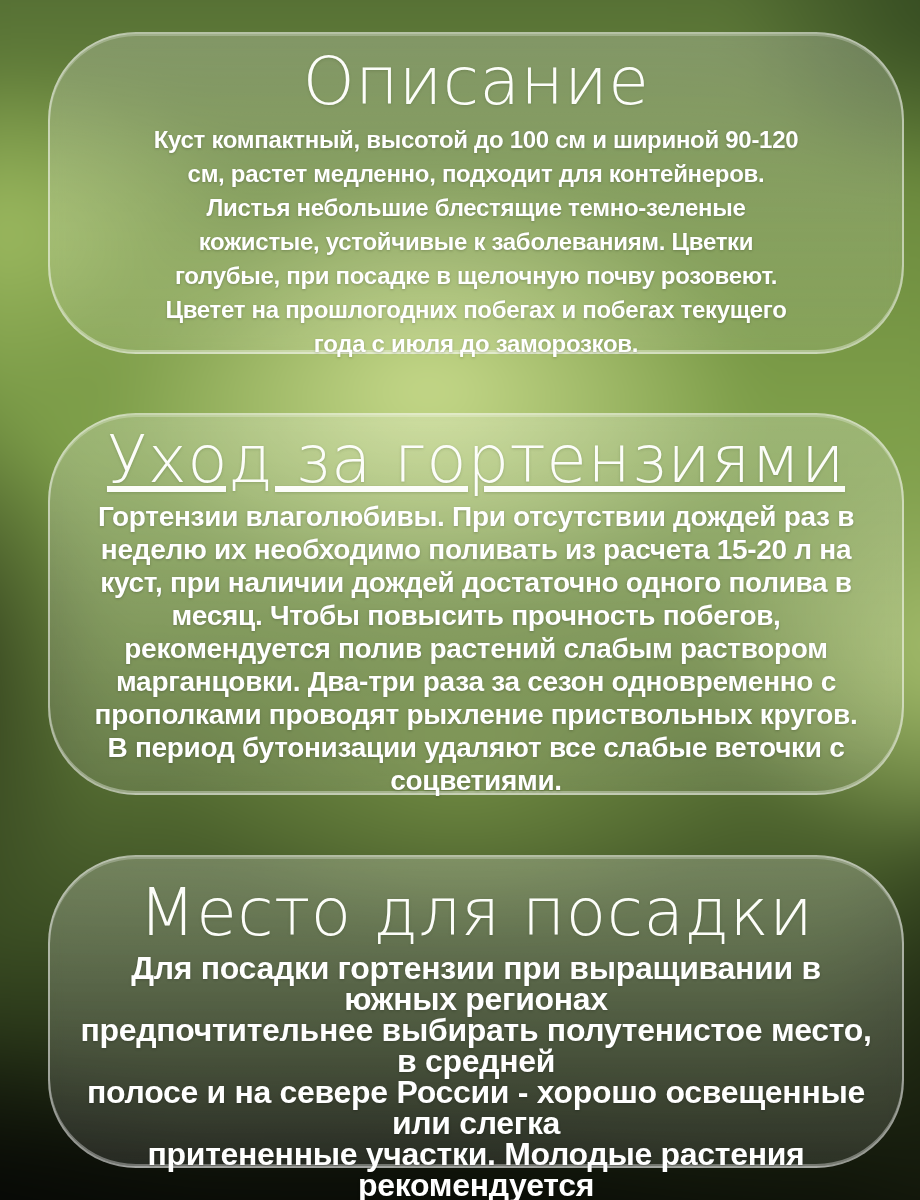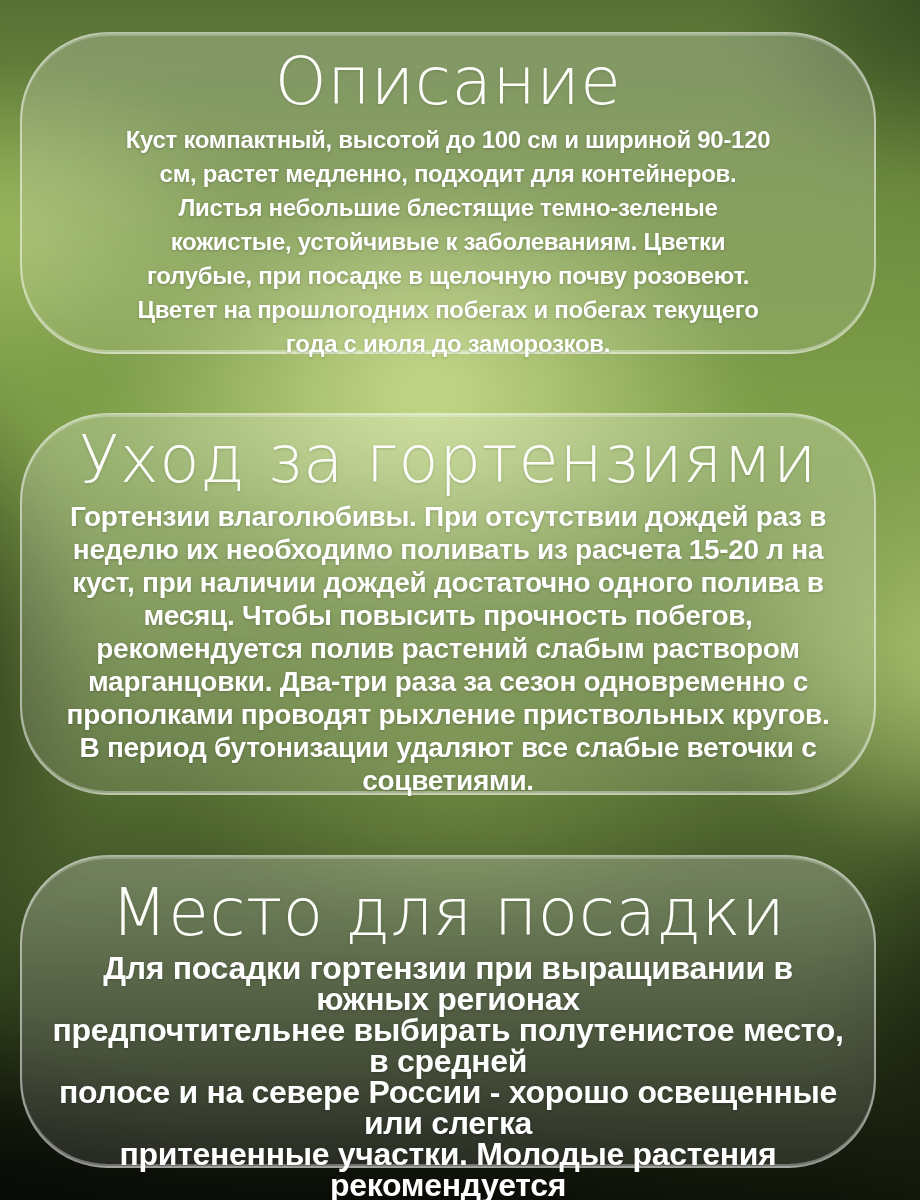--- a/index.html
+++ b/index.html
@@ -19,21 +19,21 @@
       radial-gradient(ellipse 420px 300px at 0% 98%, rgba(5,6,4,0.95) 0%, rgba(5,6,4,0) 70%),
       radial-gradient(ellipse 230px 420px at 0% 55%, rgba(26,34,15,0.75) 0%, rgba(26,34,15,0) 72%),
       radial-gradient(ellipse 300px 260px at 96% 5%, rgba(45,66,28,0.85) 0%, rgba(45,66,28,0) 70%),
       radial-gradient(ellipse 480px 320px at 47% 34%, rgba(214,230,152,0.85) 0%, rgba(214,230,152,0) 68%),
       radial-gradient(ellipse 360px 240px at 6% 22%, rgba(168,197,104,0.8) 0%, rgba(168,197,104,0) 70%),
       radial-gradient(ellipse 380px 300px at 98% 54%, rgba(180,204,120,0.85) 0%, rgba(180,204,120,0) 70%),
       radial-gradient(ellipse 420px 240px at 50% 63%, rgba(130,158,77,0.6) 0%, rgba(130,158,77,0) 70%),
       linear-gradient(180deg, #506932 0%, #6c8a3e 18%, #7fa04a 38%, #66813c 55%, #3c4f24 75%, #141a0c 92%, #090b06 100%);
   }
   .panel {
-    position:absolute; left:20px; width:856px; box-sizing:border-box;
+    position:absolute; left:48px; width:856px; box-sizing:border-box;
     border-radius:88px;
     background:linear-gradient(180deg, rgba(255,255,255,0.24) 0%, rgba(255,255,255,0.11) 100%);
     border:2px solid rgba(255,255,255,0.5);
     box-shadow: inset 0 2px 0 rgba(255,255,255,0.25), inset 0 -2px 0 rgba(255,255,255,0.35);
     backdrop-filter: blur(8px);
     text-align:center; color:#ffffff;
     padding:0 30px;
   }
   .panel-title {
     font-family:"DejaVu Sans","Liberation Sans",sans-serif;
@@ -42,21 +42,21 @@
     text-shadow:0 1px 3px rgba(60,80,40,0.25);
   }
   .panel-body {
     font-weight:bold; white-space:pre-line; letter-spacing:-0.3px;
     text-shadow:0 1px 3px rgba(0,0,0,0.22);
   }
   #panel-1 { top:32px;  height:322px; }
   #panel-1 .panel-title { margin-top:14px; }
   #panel-1 .panel-body  { margin-top:8px;  font-size:24px; line-height:34px; }
   #panel-2 { top:413px; height:382px; }
-  #panel-2 .panel-title { margin-top:11px; }
+  #panel-2 .panel-title { margin-top:11px;text-decoration:underline; }
   #panel-2 .panel-body  { margin-top:7px;  font-size:28px; line-height:33px; }
   #panel-3 { top:855px; height:313px; }
   #panel-3 .panel-title { margin-top:22px; }
   #panel-3 .panel-body  { margin-top:7px;  font-size:32px; line-height:31px; }
   .logo {
     position:absolute; left:505px; top:1082px; width:412px; height:118px;
     filter: drop-shadow(0 2px 2px rgba(0,0,0,0.3));
   }
   .logo svg { width:100%; height:100%; }
   .logo text {

